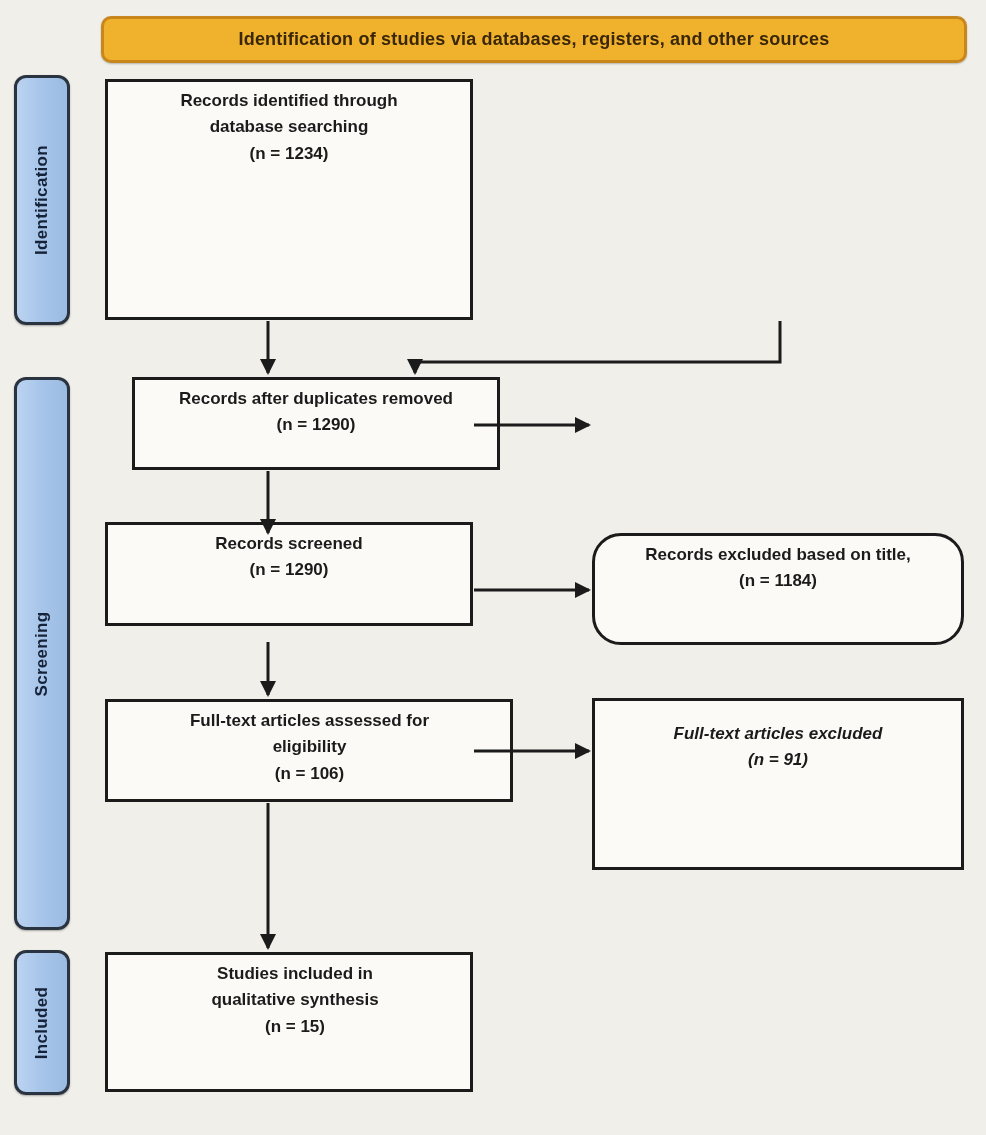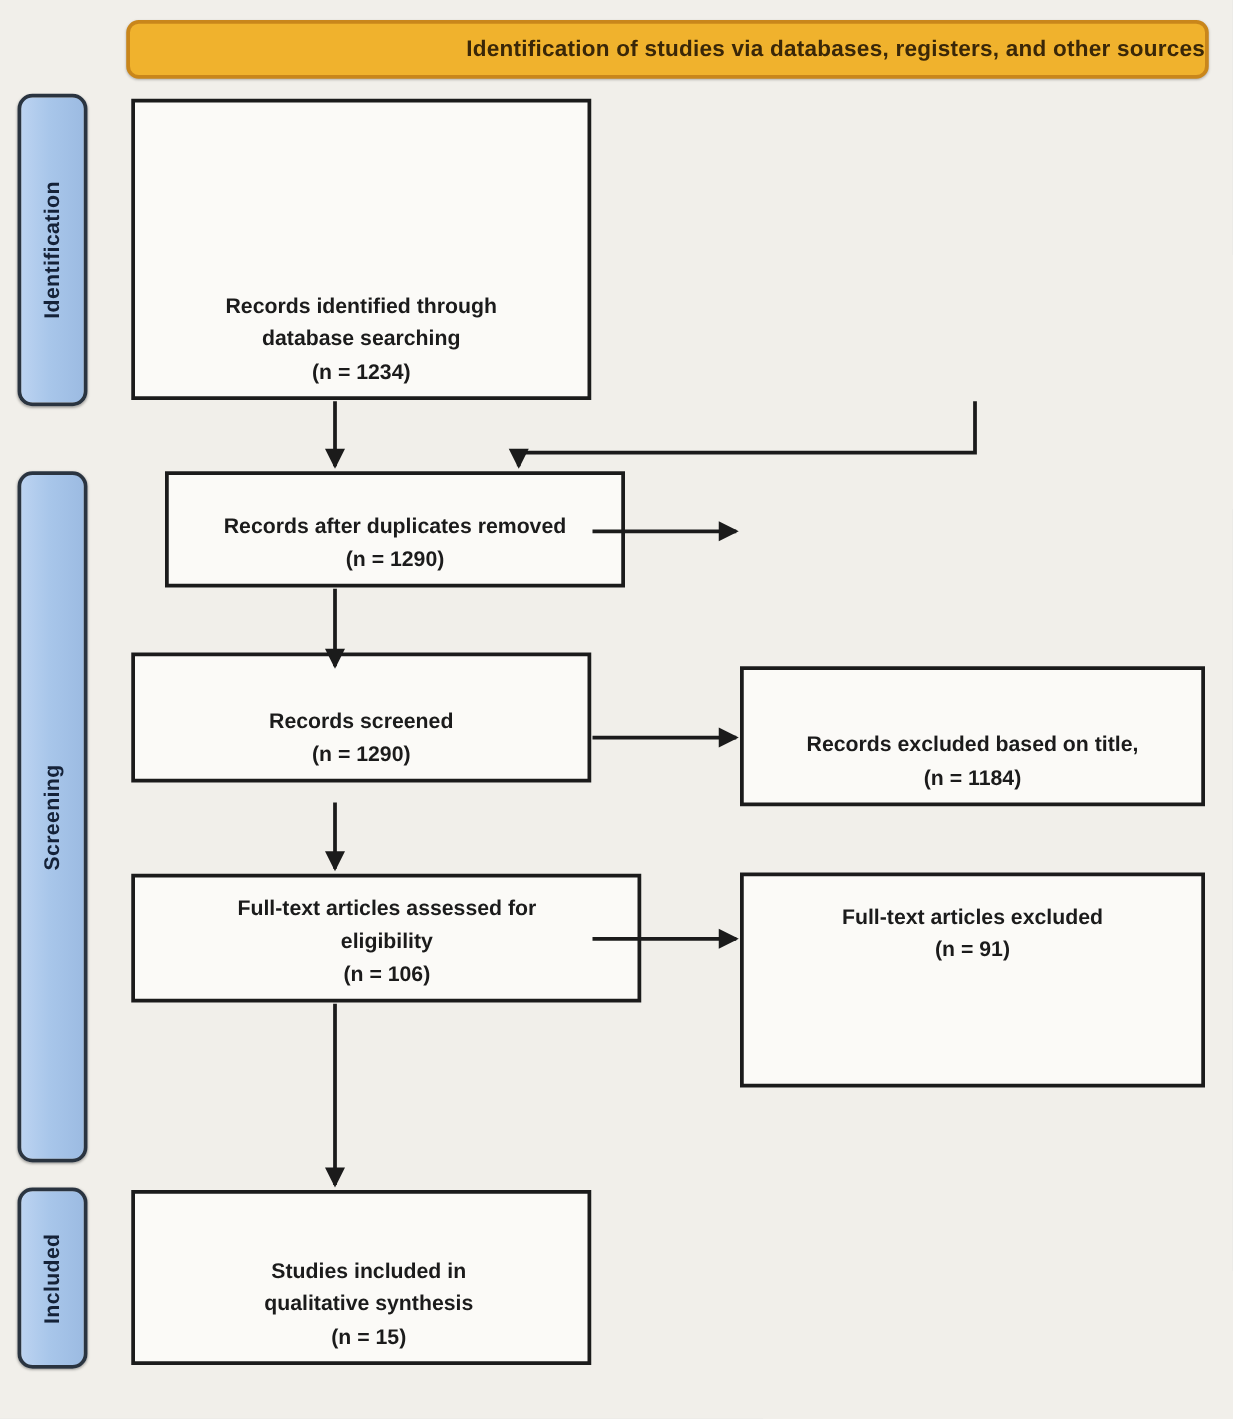--- a/index.html
+++ b/index.html
@@ -10,21 +10,21 @@
   html,body{margin:0;padding:0;}
   body{font-family:"Liberation Sans","DejaVu Sans",sans-serif;background:#ddd;}
   .canvas{
     position:relative;width:986px;height:1135px;background:var(--page-bg);
     overflow:hidden;margin:0 auto;
   }
   
   .banner{
     position:absolute;left:101px;top:16px;width:866px;height:47px;box-sizing:border-box;
     background:var(--banner-bg);border:3px solid var(--banner-border);border-radius:10px;
-    display:flex;align-items:center;justify-content:flex-end;
+    display:flex;align-items:center;justify-content:center;
     box-shadow:0 1px 2px rgba(0,0,0,.25);
   }
   .banner span{font-size:18px;font-weight:700;color:var(--banner-text);letter-spacing:.2px;}
   
   .stage{
     position:absolute;left:14px;width:56px;box-sizing:border-box;
     background:linear-gradient(to right,#bcd3f1 0%,var(--stage-bg) 45%,#9cbbe2 100%);
     border:3px solid var(--stage-border);border-radius:12px;
     display:flex;align-items:center;justify-content:center;
     box-shadow:0 1px 2px rgba(0,0,0,.3);
@@ -33,33 +33,33 @@
     transform:rotate(-90deg);white-space:nowrap;
     font-size:17px;font-weight:700;color:var(--stage-text);letter-spacing:.3px;
   }
   .stage-identification{top:75px;height:250px;}
   .stage-screening{top:377px;height:553px;}
   .stage-included{top:950px;height:145px;}
   
   .fbox{
     position:absolute;box-sizing:border-box;background:var(--box-bg);
     border:3px solid var(--box-border);
-    display:flex;flex-direction:column;align-items:center;justify-content:flex-end;
+    display:flex;flex-direction:column;align-items:center;justify-content:flex-start;
     text-align:center;color:var(--box-text);font-weight:700;font-size:17px;line-height:1.55;
     padding:6px 10px;
   }
   .fbox .line{display:block;}
   .box-a{left:105px;top:79px;width:368px;height:241px;}
   .box-b{left:592px;top:79px;width:372px;height:241px;}
   .box-c{left:105px;top:377px;width:368px;height:93px;margin-left:27px;}
   .box-d{left:592px;top:378px;width:372px;height:92px;}
   .box-e{left:105px;top:522px;width:368px;height:104px;}
-  .box-f{left:592px;top:533px;width:372px;height:112px;}
+  .box-f{left:592px;top:533px;width:372px;height:112px;border-radius:29px;}
   .box-g{left:105px;top:699px;width:408px;height:103px;padding-left:11px;}
-  .box-h{left:592px;top:698px;width:372px;height:172px;justify-content:flex-start;padding-top:20px;}
+  .box-h{left:592px;top:698px;width:372px;height:172px;justify-content:flex-start;padding-top:20px;font-style:italic;}
   .box-i{left:105px;top:952px;width:368px;height:140px;padding-left:22px;}
   .box-h ul{
     margin:26px 0 0 0;padding:0 0 0 58px;list-style:disc;
     align-self:stretch;text-align:left;
   }
   .box-h li{margin:0 0 7px 0;padding-left:14px;}
   
   svg.arrows{position:absolute;left:0;top:0;pointer-events:none;}
   .arrow{stroke:var(--arrow);stroke-width:3;fill:none;}
 </style>

